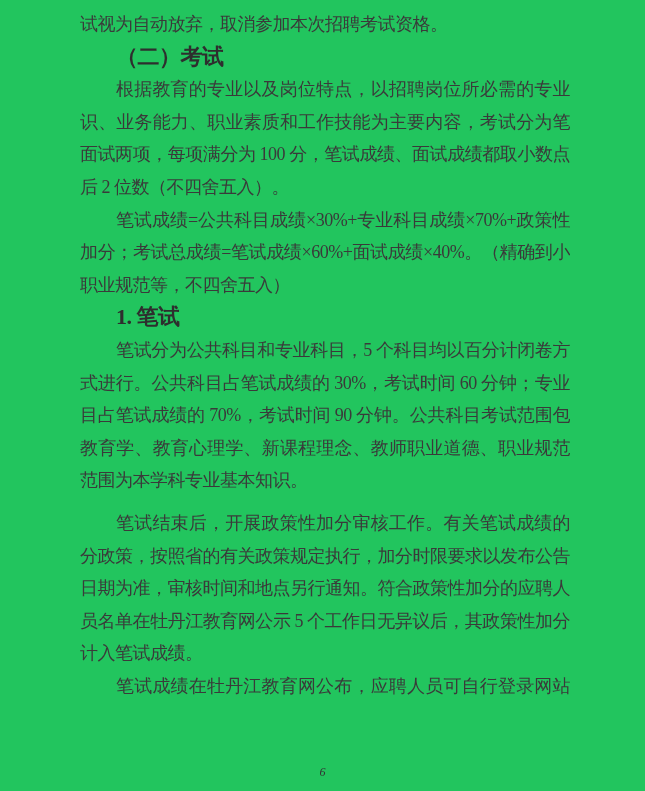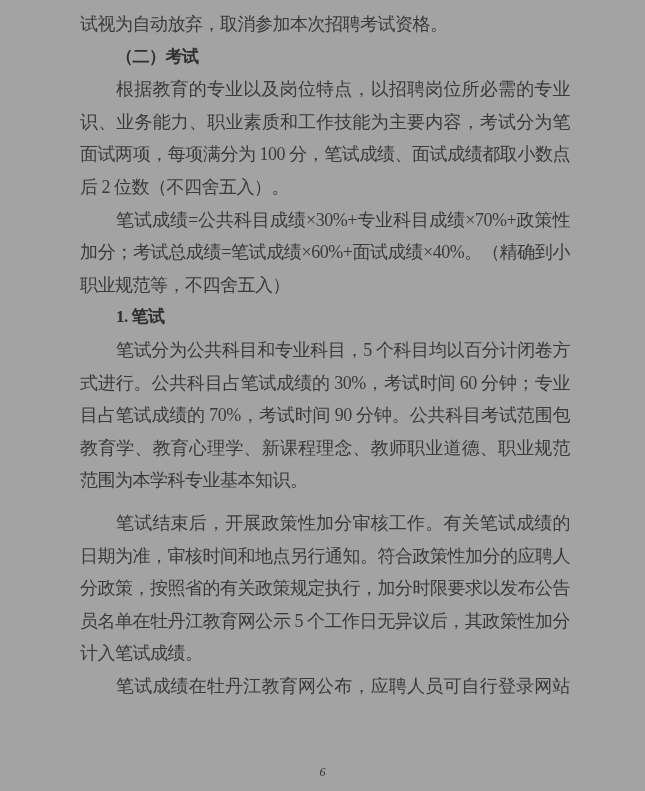--- a/index.html
+++ b/index.html
@@ -4,21 +4,21 @@
 <style>
   html, body {
     margin: 0;
     padding: 0;
     background: #ffffff;
   }
   .page {
     position: relative;
     width: 645px;
     height: 791px;
-    background: #a3a3a3;
+    background: #22c55e;
     overflow: hidden;
     font-family: "Liberation Serif", "DejaVu Serif", serif;
     color: #3a3a3a;
   }
   .text-block {
     position: absolute;
     top: 8px;
     left: 80px;
     width: 490px;
   }
@@ -36,21 +36,21 @@
     text-align-last: justify;
     overflow: hidden;
   }
   .line.indent {
     padding-left: 36px;
     width: 454px;
   }
   .line.heading {
     font-weight: 700;
     color: #2e2e2e;
-    font-size: 17px;
+    font-size: 22px;
   }
   .line.gap-before {
     margin-top: 10px;
   }
   .page-number {
     position: absolute;
     top: 765px;
     left: 0;
     width: 645px;
     text-align: center;
@@ -74,20 +74,20 @@
     <div class="line fill indent">笔试成绩=公共科目成绩×30%+专业科目成绩×70%+政策性</div>
     <div class="line fill">加分；考试总成绩=笔试成绩×60%+面试成绩×40%。（精确到小</div>
     <div class="line">职业规范等，不四舍五入）</div>
     <div class="line heading indent">1. 笔试</div>
     <div class="line fill indent">笔试分为公共科目和专业科目，5 个科目均以百分计闭卷方</div>
     <div class="line fill">式进行。公共科目占笔试成绩的 30%，考试时间 60 分钟；专业科</div>
     <div class="line fill">目占笔试成绩的 70%，考试时间 90 分钟。公共科目考试范围包括</div>
     <div class="line fill">教育学、教育心理学、新课程理念、教师职业道德、职业规范等，</div>
     <div class="line">范围为本学科专业基本知识。</div>
     <div class="line fill indent gap-before">笔试结束后，开展政策性加分审核工作。有关笔试成绩的加</div>
+    <div class="line fill">分政策，按照省的有关政策规定执行，加分时限要求以发布公告</div>
     <div class="line fill">日期为准，审核时间和地点另行通知。符合政策性加分的应聘人</div>
-    <div class="line fill">分政策，按照省的有关政策规定执行，加分时限要求以发布公告</div>
     <div class="line fill">员名单在牡丹江教育网公示 5 个工作日无异议后，其政策性加分</div>
     <div class="line">计入笔试成绩。</div>
     <div class="line fill indent">笔试成绩在牡丹江教育网公布，应聘人员可自行登录网站查</div>
   </div>
   <div class="page-number">6</div>
 </div>
 
 </body></html>

